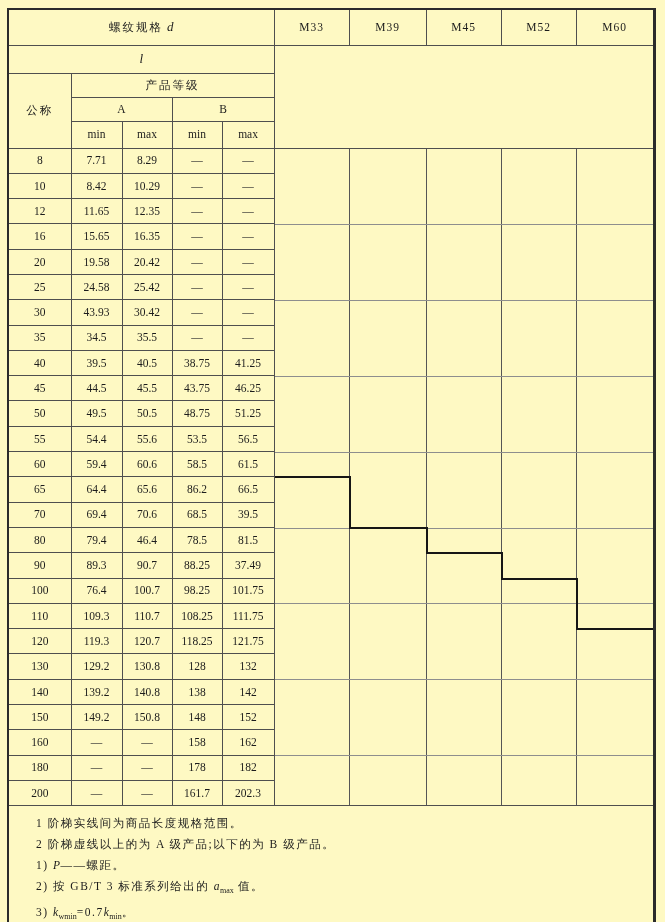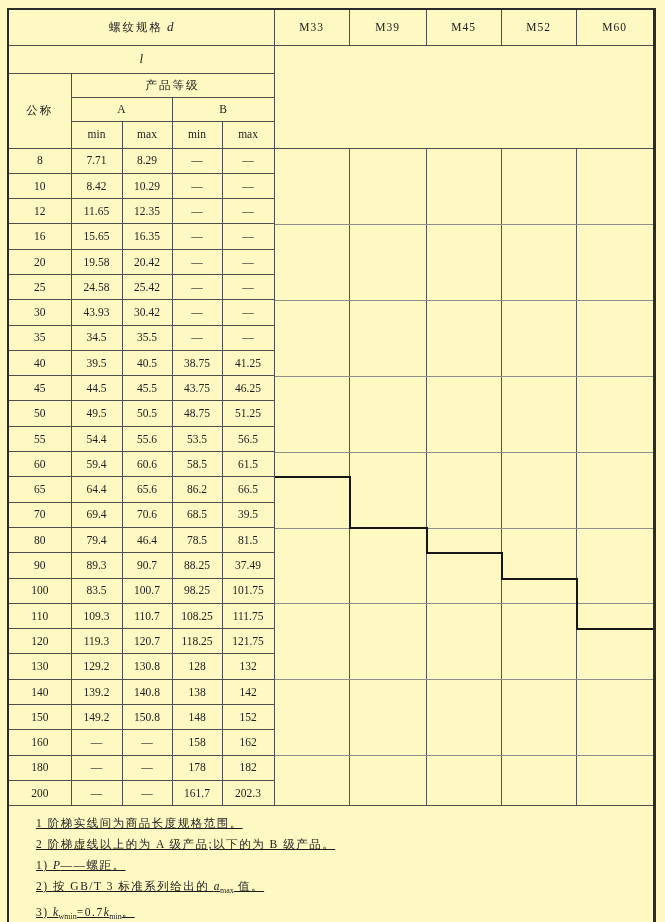--- a/index.html
+++ b/index.html
@@ -22,21 +22,21 @@
   .var{font-style:italic;font-size:13px;margin-left:4px;}
   .minmax{font-size:11.5px;}
   td.dash{color:#2e2e2e;}
   #region-cell{position:relative;padding:0;border-bottom:none;}
   #empty-hdr{border-bottom:1px solid #4f4f4f;}
   .ln{position:absolute;}
   .notes-td{
     text-align:left !important;vertical-align:top !important;
     padding:7px 10px 0 27px !important;font-size:12.5px;
   }
-  .note-line{line-height:21px;letter-spacing:1.5px;white-space:nowrap;text-decoration:underline;}
+  .note-line{line-height:21px;letter-spacing:1.5px;white-space:nowrap;}
   .note-line i{letter-spacing:0.5px;}
   .note-line sub{font-size:8px;letter-spacing:0;}
 </style>
 </head>
 <body>
 
 <div class="page">
   <table class="spec">
     <colgroup>
       <col style="width:63px">
@@ -220,21 +220,21 @@
         </tr>
         <tr style="height: 25.3px;">
           <td>90</td>
           <td>89.3</td>
           <td>90.7</td>
           <td>88.25</td>
           <td>37.49</td>
         </tr>
         <tr style="height: 25.3px;">
           <td>100</td>
-          <td>83.5</td>
+          <td>76.4</td>
           <td>100.7</td>
           <td>98.25</td>
           <td>101.75</td>
         </tr>
         <tr style="height: 25.3px;">
           <td>110</td>
           <td>109.3</td>
           <td>110.7</td>
           <td>108.25</td>
           <td>111.75</td>

